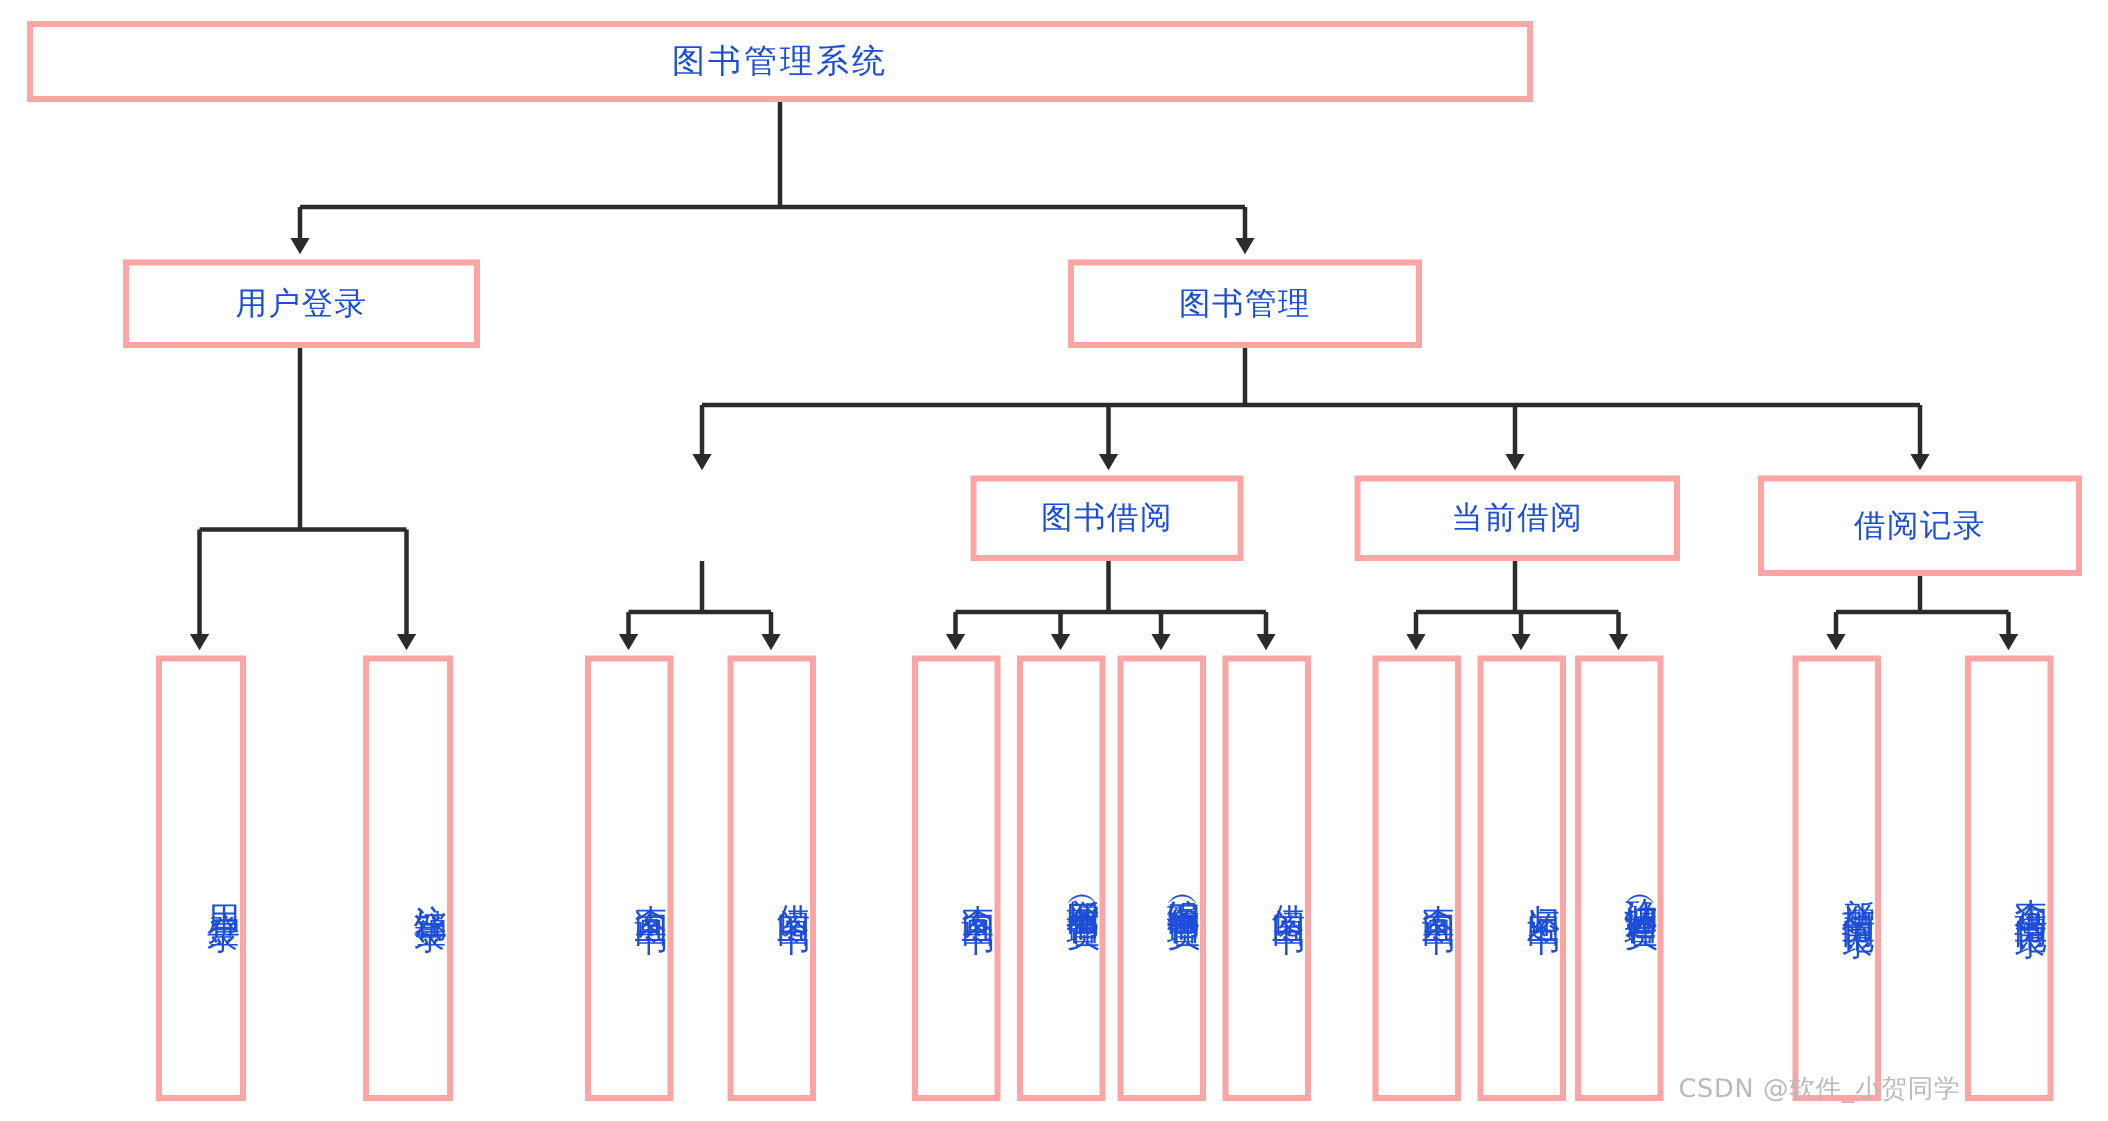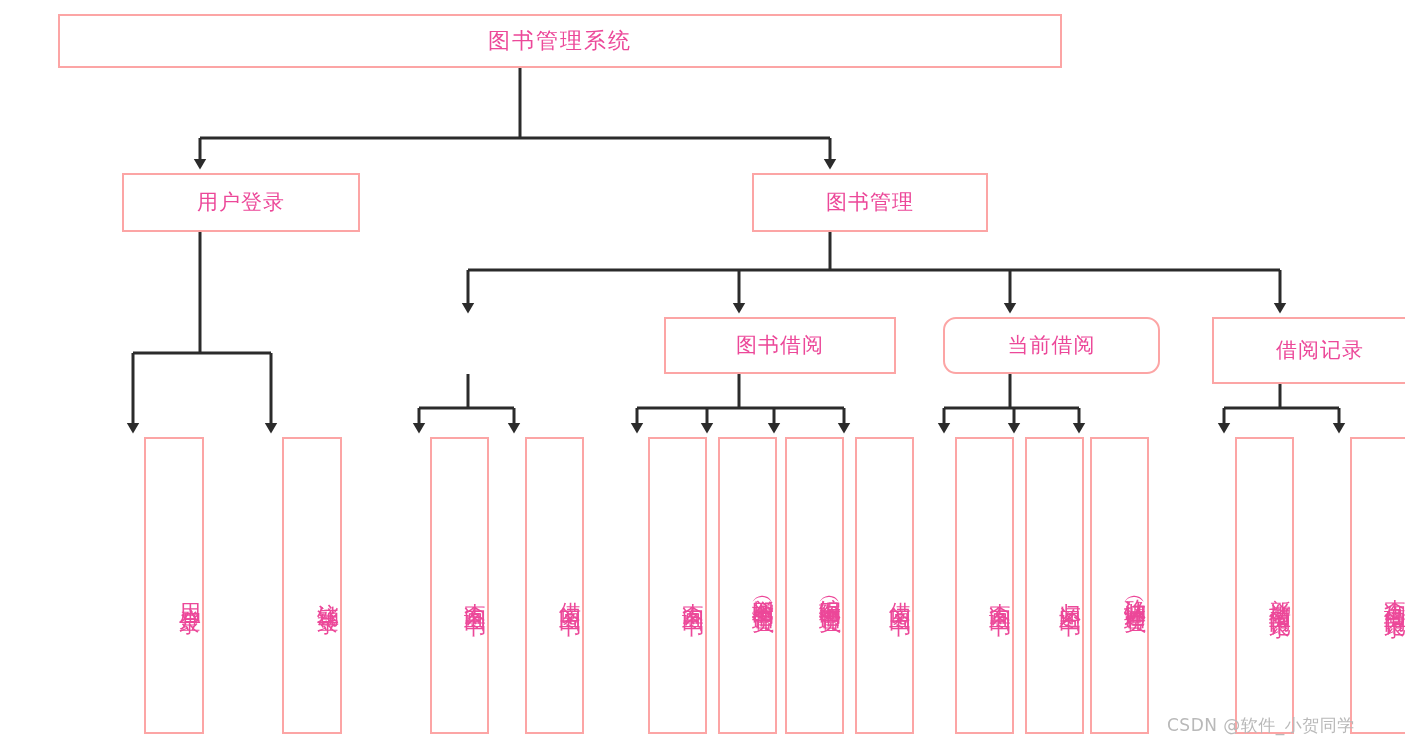--- a/index.html
+++ b/index.html
@@ -23,26 +23,25 @@
     left: 0;
     top: 0;
     width: 1405px;
     height: 747px;
     pointer-events: none;
   }
   .node {
     position: absolute;
     box-sizing: border-box;
     background: #ffffff;
-    border: 2px solid #fca5a5;
+    border: 4px solid #fca5a5;
     display: flex;
     align-items: center;
     justify-content: center;
-    color: #ec4899;
-    margin-left: 40px;
+    color: #1d4ed8;
   }
   .node.horiz {
     font-size: 21px;
     letter-spacing: 1px;
     line-height: 1.1;
   }
   .node.title {
     font-size: 22px;
     letter-spacing: 2px;
   }
@@ -115,33 +114,33 @@
         <line x1="1224" y1="408" x2="1224" y2="424" marker-end="url(#arrow)"></line>
         <line x1="1339" y1="408" x2="1339" y2="424" marker-end="url(#arrow)"></line>
       </g>
   </svg>
 
   <div class="node title" style="left: 18px; top: 14px; width: 1004px; height: 54px;">图书管理系统</div>
 
   <div class="node horiz" style="left: 82px; top: 173px; width: 238px; height: 59px;">用户登录</div>
   <div class="node horiz" style="left: 712px; top: 173px; width: 236px; height: 59px;">图书管理</div>
 
-  <div class="node horiz" style="left: 624px; top: 317px; width: 232px; height: 57px;">图书借阅</div>
-  <div class="node horiz" style="left: 903px; top: 317px; width: 217px; height: 57px; border-radius: 13px;">当前借阅</div>
+  <div class="node horiz" style="left: 647px; top: 317px; width: 182px; height: 57px;">图书借阅</div>
+  <div class="node horiz" style="left: 903px; top: 317px; width: 217px; height: 57px;">当前借阅</div>
   <div class="node horiz" style="left: 1172px; top: 317px; width: 216px; height: 67px;">借阅记录</div>
 
   <div class="node vert" style="left: 104px; top: 437px; width: 60px; height: 297px;">用户登录</div>
   <div class="node vert" style="left: 242px; top: 437px; width: 60px; height: 297px;">注销登录</div>
   <div class="node vert" style="left: 390px; top: 437px; width: 59px; height: 297px;">查询图书</div>
   <div class="node vert" style="left: 485px; top: 437px; width: 59px; height: 297px;">借阅图书</div>
   <div class="node vert" style="left: 608px; top: 437px; width: 59px; height: 297px;">查询图书</div>
   <div class="node vert tall-text" style="left: 678px; top: 437px; width: 59px; height: 297px;">新增图书（管理员）</div>
   <div class="node vert tall-text" style="left: 745px; top: 437px; width: 59px; height: 297px;">编辑图书（管理员）</div>
   <div class="node vert" style="left: 815px; top: 437px; width: 59px; height: 297px;">借阅图书</div>
   <div class="node vert" style="left: 915px; top: 437px; width: 59px; height: 297px;">查询图书</div>
   <div class="node vert" style="left: 985px; top: 437px; width: 59px; height: 297px;">归还图书</div>
   <div class="node vert tall-text" style="left: 1050px; top: 437px; width: 59px; height: 297px;">确认归还（管理员）</div>
   <div class="node vert" style="left: 1195px; top: 437px; width: 59px; height: 297px;">新增借阅记录</div>
   <div class="node vert" style="left: 1310px; top: 437px; width: 59px; height: 297px;">查询借阅记录</div>
 
-  <div class="watermark" style="left: 1167px; top: 714px;">CSDN @软件_小贺同学</div>
+  <div class="watermark" style="left: 1119px; top: 714px;">CSDN @软件_小贺同学</div>
 
 </div>
 
 </body></html>

